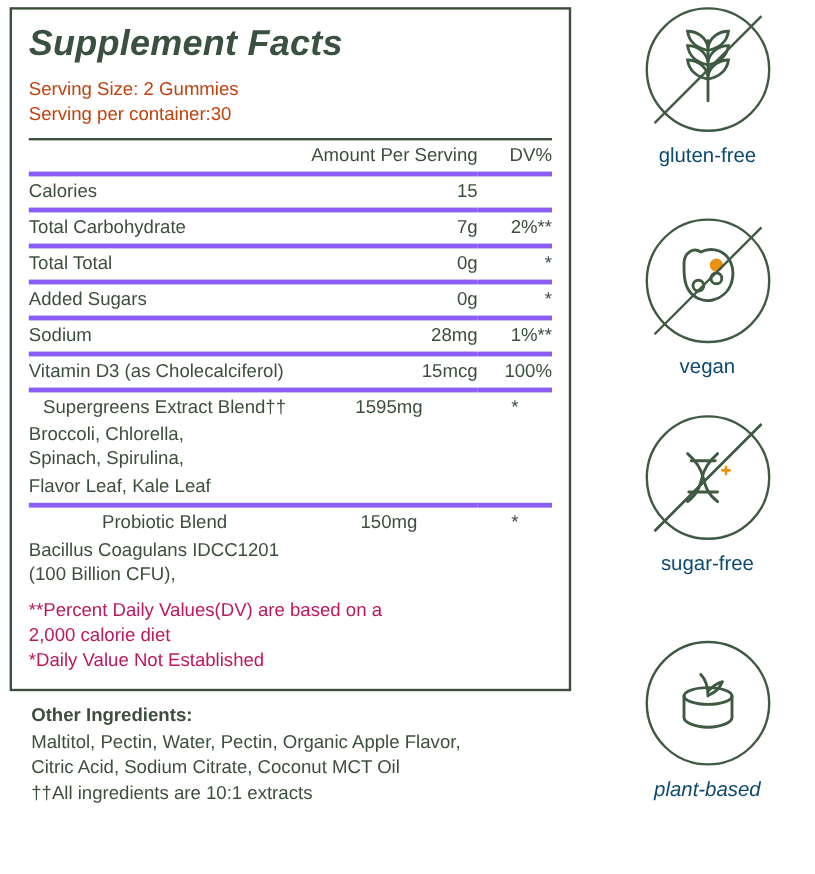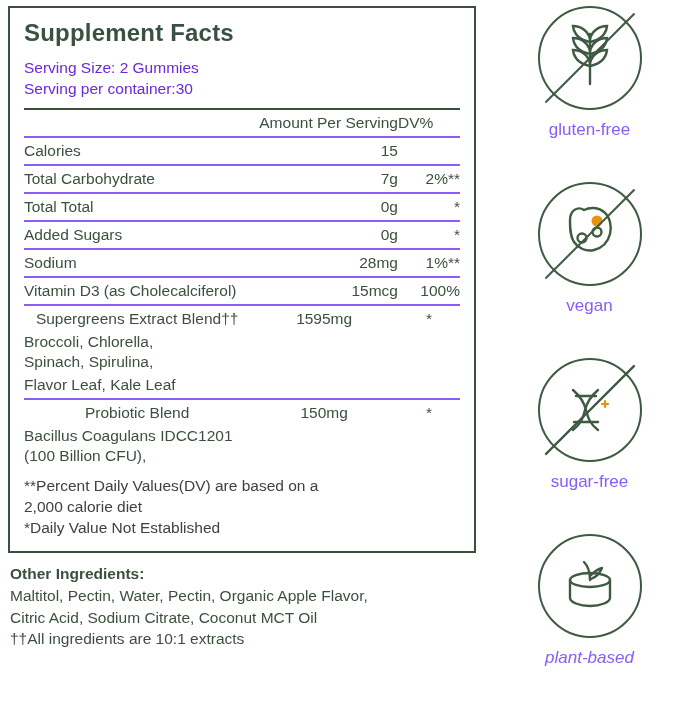--- a/index.html
+++ b/index.html
@@ -28,72 +28,74 @@
     top: 6px;
     width: 468px;
   }
   .facts-box {
     border: 2px solid #3c4f3d;
     padding: 10px 14px 12px 14px;
     box-sizing: border-box;
     width: 468px;
   }
   .facts-title {
-    font-size: 24px;
+    font-size: 30px;
     font-weight: bold;
     color: #3a5141;
     letter-spacing: .2px;
     line-height: 1.1;
     margin: 2px 0 12px 0;
+    font-style: italic;
   }
   .serving-line {
     font-size: 15.5px;
-    color: #6d28d9;
+    color: #c2410c;
     line-height: 1.35;
   }
   .rule-thick {
     border-top: 2px solid #3c4f3d;
     margin-top: 8px;
   }
 
   table.facts {
     width: 100%;
     border-collapse: collapse;
     font-size: 15.5px;
     color: #3c4f3d;
   }
   table.facts td {
     padding: 4px 0 4px 0;
     vertical-align: top;
-    border-bottom: 2px solid #8b5cf6;
+    border-bottom: 4px solid #8b5cf6;
   }
   table.facts tr.no-rule td { border-bottom: none; text-align: center; }
   table.facts tr.sub td { border-bottom: none; padding-top: 1px; padding-bottom: 1px;}
   td.name   { text-align: left; }
   td.amount { text-align: right; padding-right: 14px; white-space: nowrap; }
   td.dv     { text-align: right; width: 62px; white-space: nowrap; }
   td.header-amount { text-align: right; padding-right: 14px; }
-  td.header-dv { text-align: left; }
+  td.header-dv { text-align: right; }
   .indent-1 { padding-left: 28px; margin-top: 18px; }
   .indent-2 { padding-left: 26px; }
 
   .footnotes {
     font-size: 15.5px;
     line-height: 1.35;
-    color: #404040;
+    color: #be185d;
     padding-top: 10px;
   }
 
   .other-ingredients {
     width: 468px;
     padding: 10px 2px 0 2px;
     box-sizing: border-box;
     font-size: 15.5px;
     line-height: 1.38;
     color: #3c4f3d;
+    margin-left: 16px;
   }
   .other-ingredients .oi-title {
     font-weight: bold;
     margin-bottom: 1px;
   }
 
   
   .badges {
     position: absolute;
     left: 500px;
@@ -112,36 +114,36 @@
     height: 104px;
     border: 2px solid #3f5a42;
     border-radius: 50%;
     margin: 0 auto;
     position: relative;
     box-sizing: border-box;
   }
   .badge-label {
     margin-top: 10px;
     font-size: 17px;
-    color: #8b5cf6;
+    color: #0c4a6e;
   }
   .slash {
     position: absolute;
     left: 50%;
     top: 50%;
     width: 126px;
     height: 2px;
     background: #3f5a42;
     transform: translate(-50%, -50%) rotate(-45deg);
   }
   .badge-svg { position: absolute; left: 0; top: 0; }
 
   #badge-gluten  { top: 6px; }
   #badge-vegan   { top: 182px; }
-  #badge-sugar   { top: 358px; }
+  #badge-sugar   { top: 346px; }
   #badge-plant   { top: 534px; font-style: italic; }
 </style>
 </head>
 <body>
 
 <div class="page">
 
   <div class="facts-panel">
 
     <div class="facts-box">

